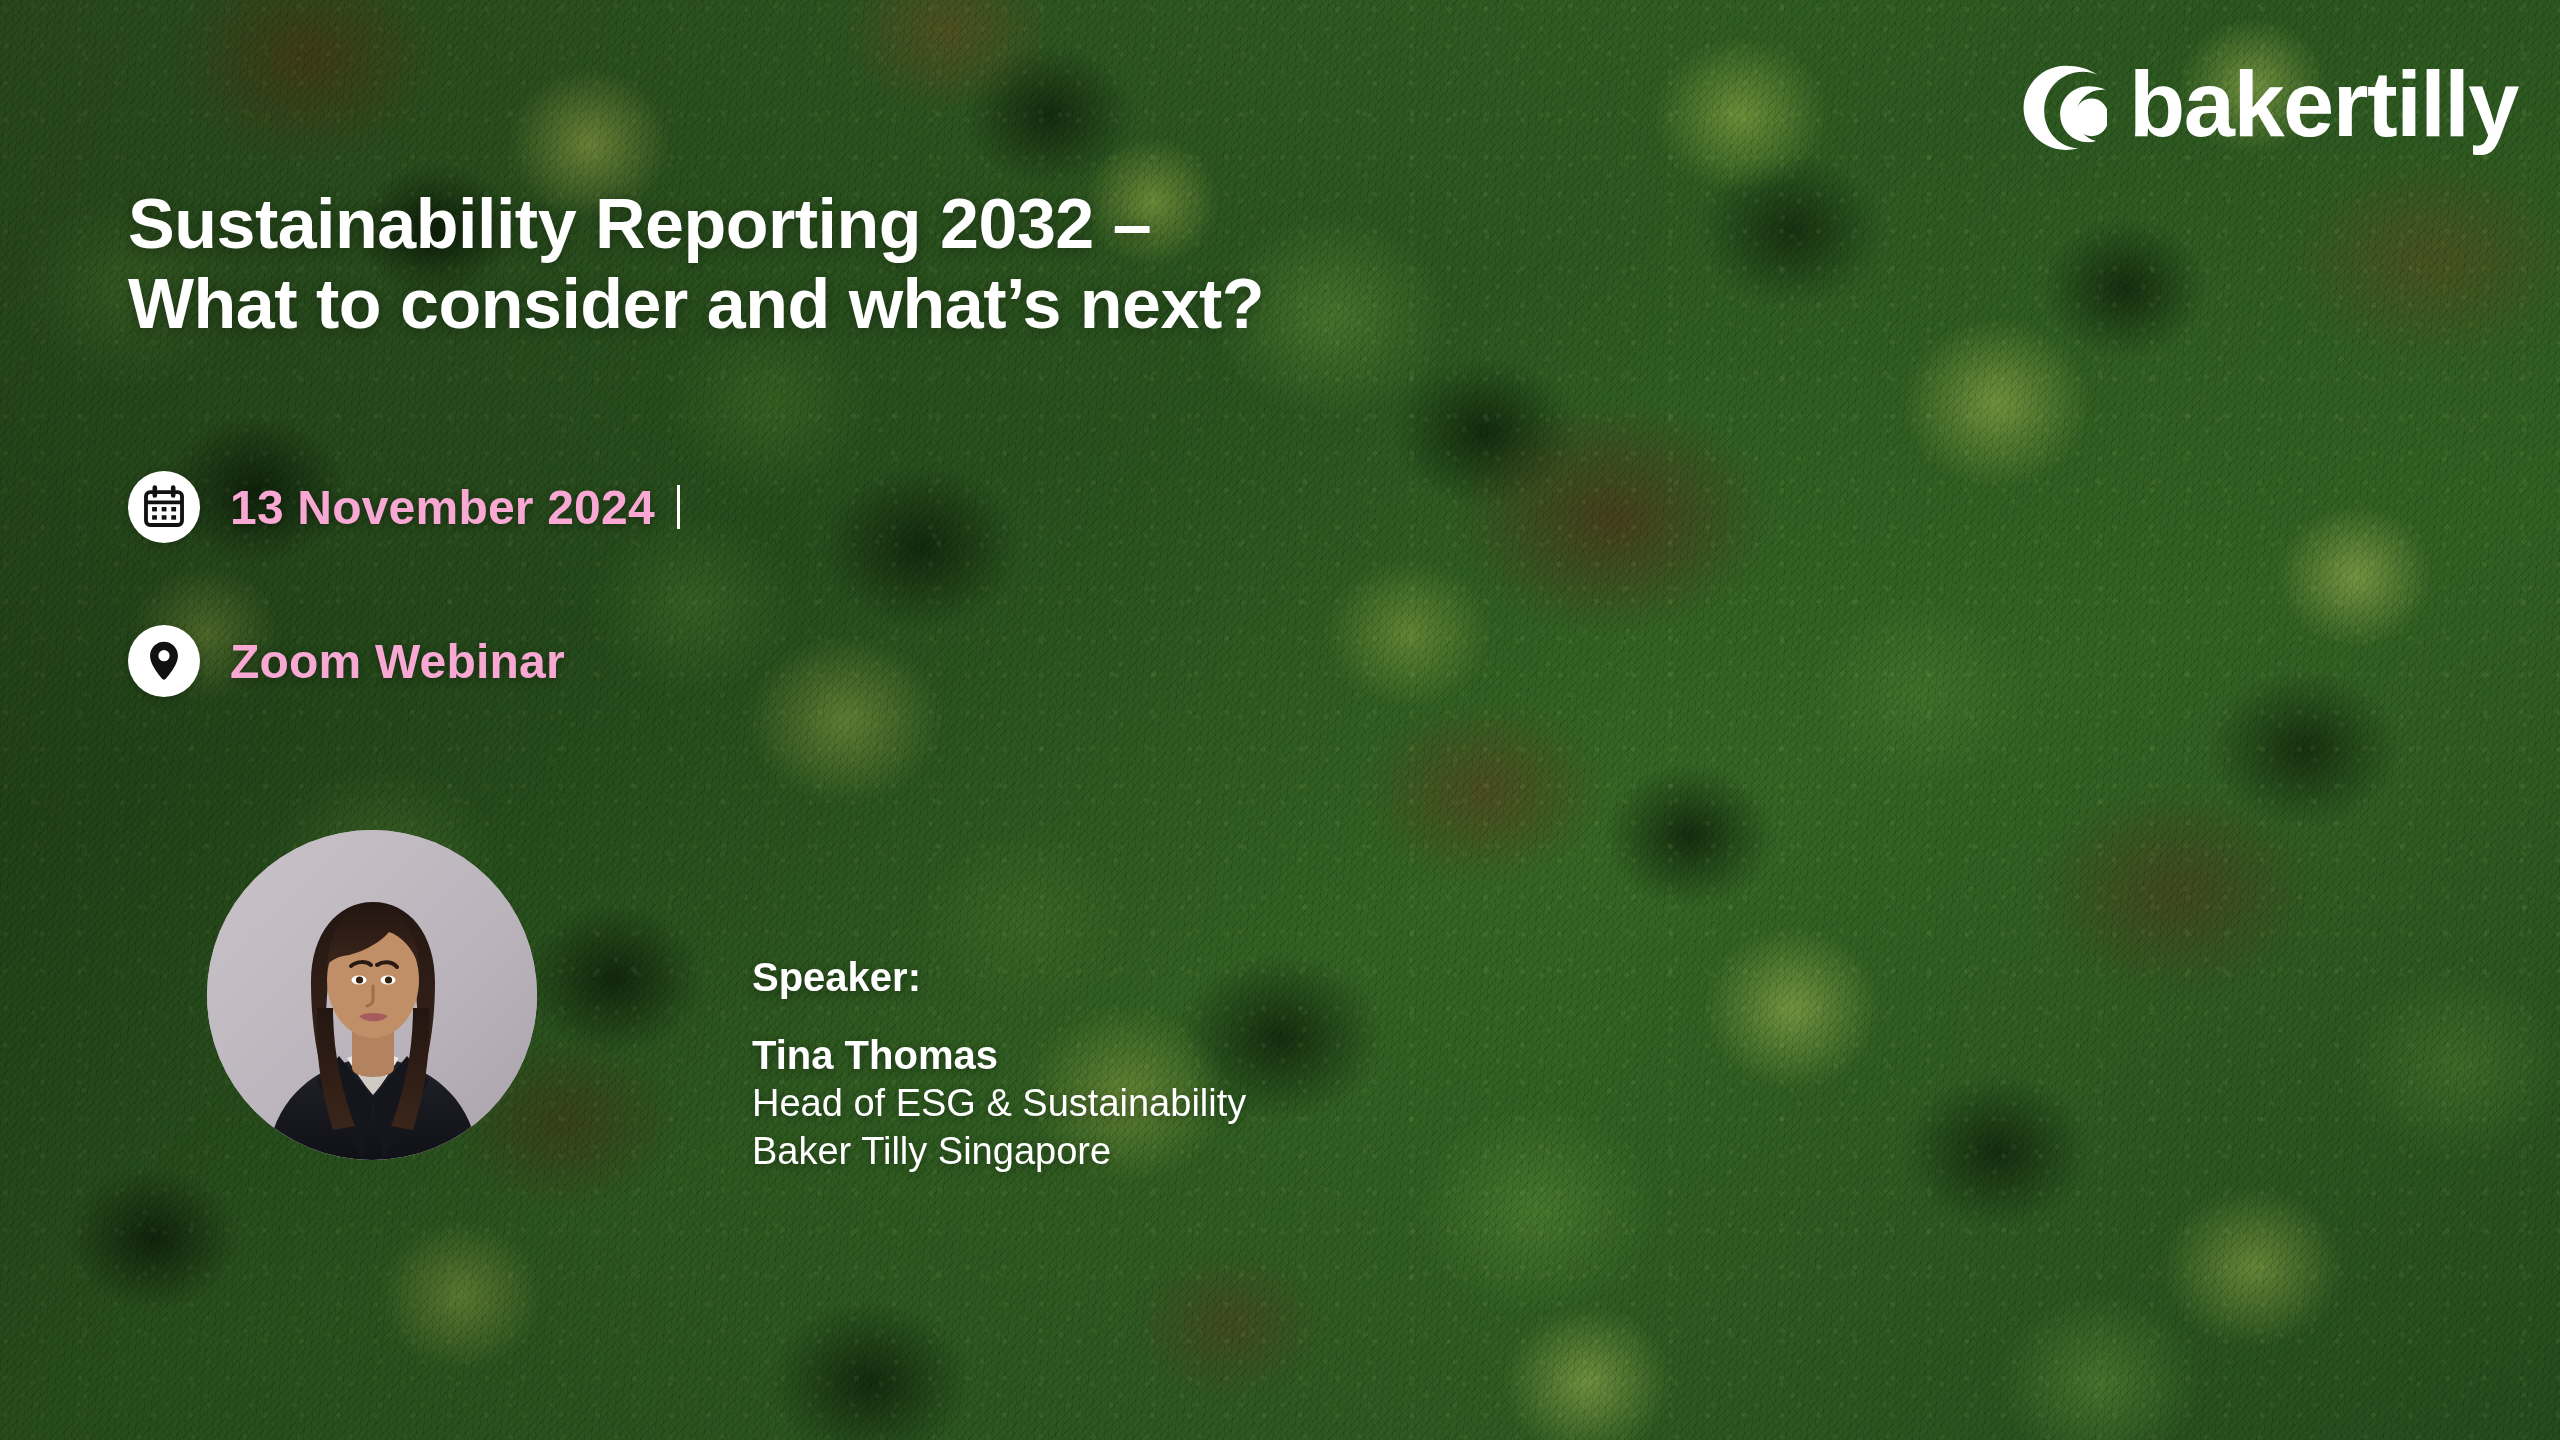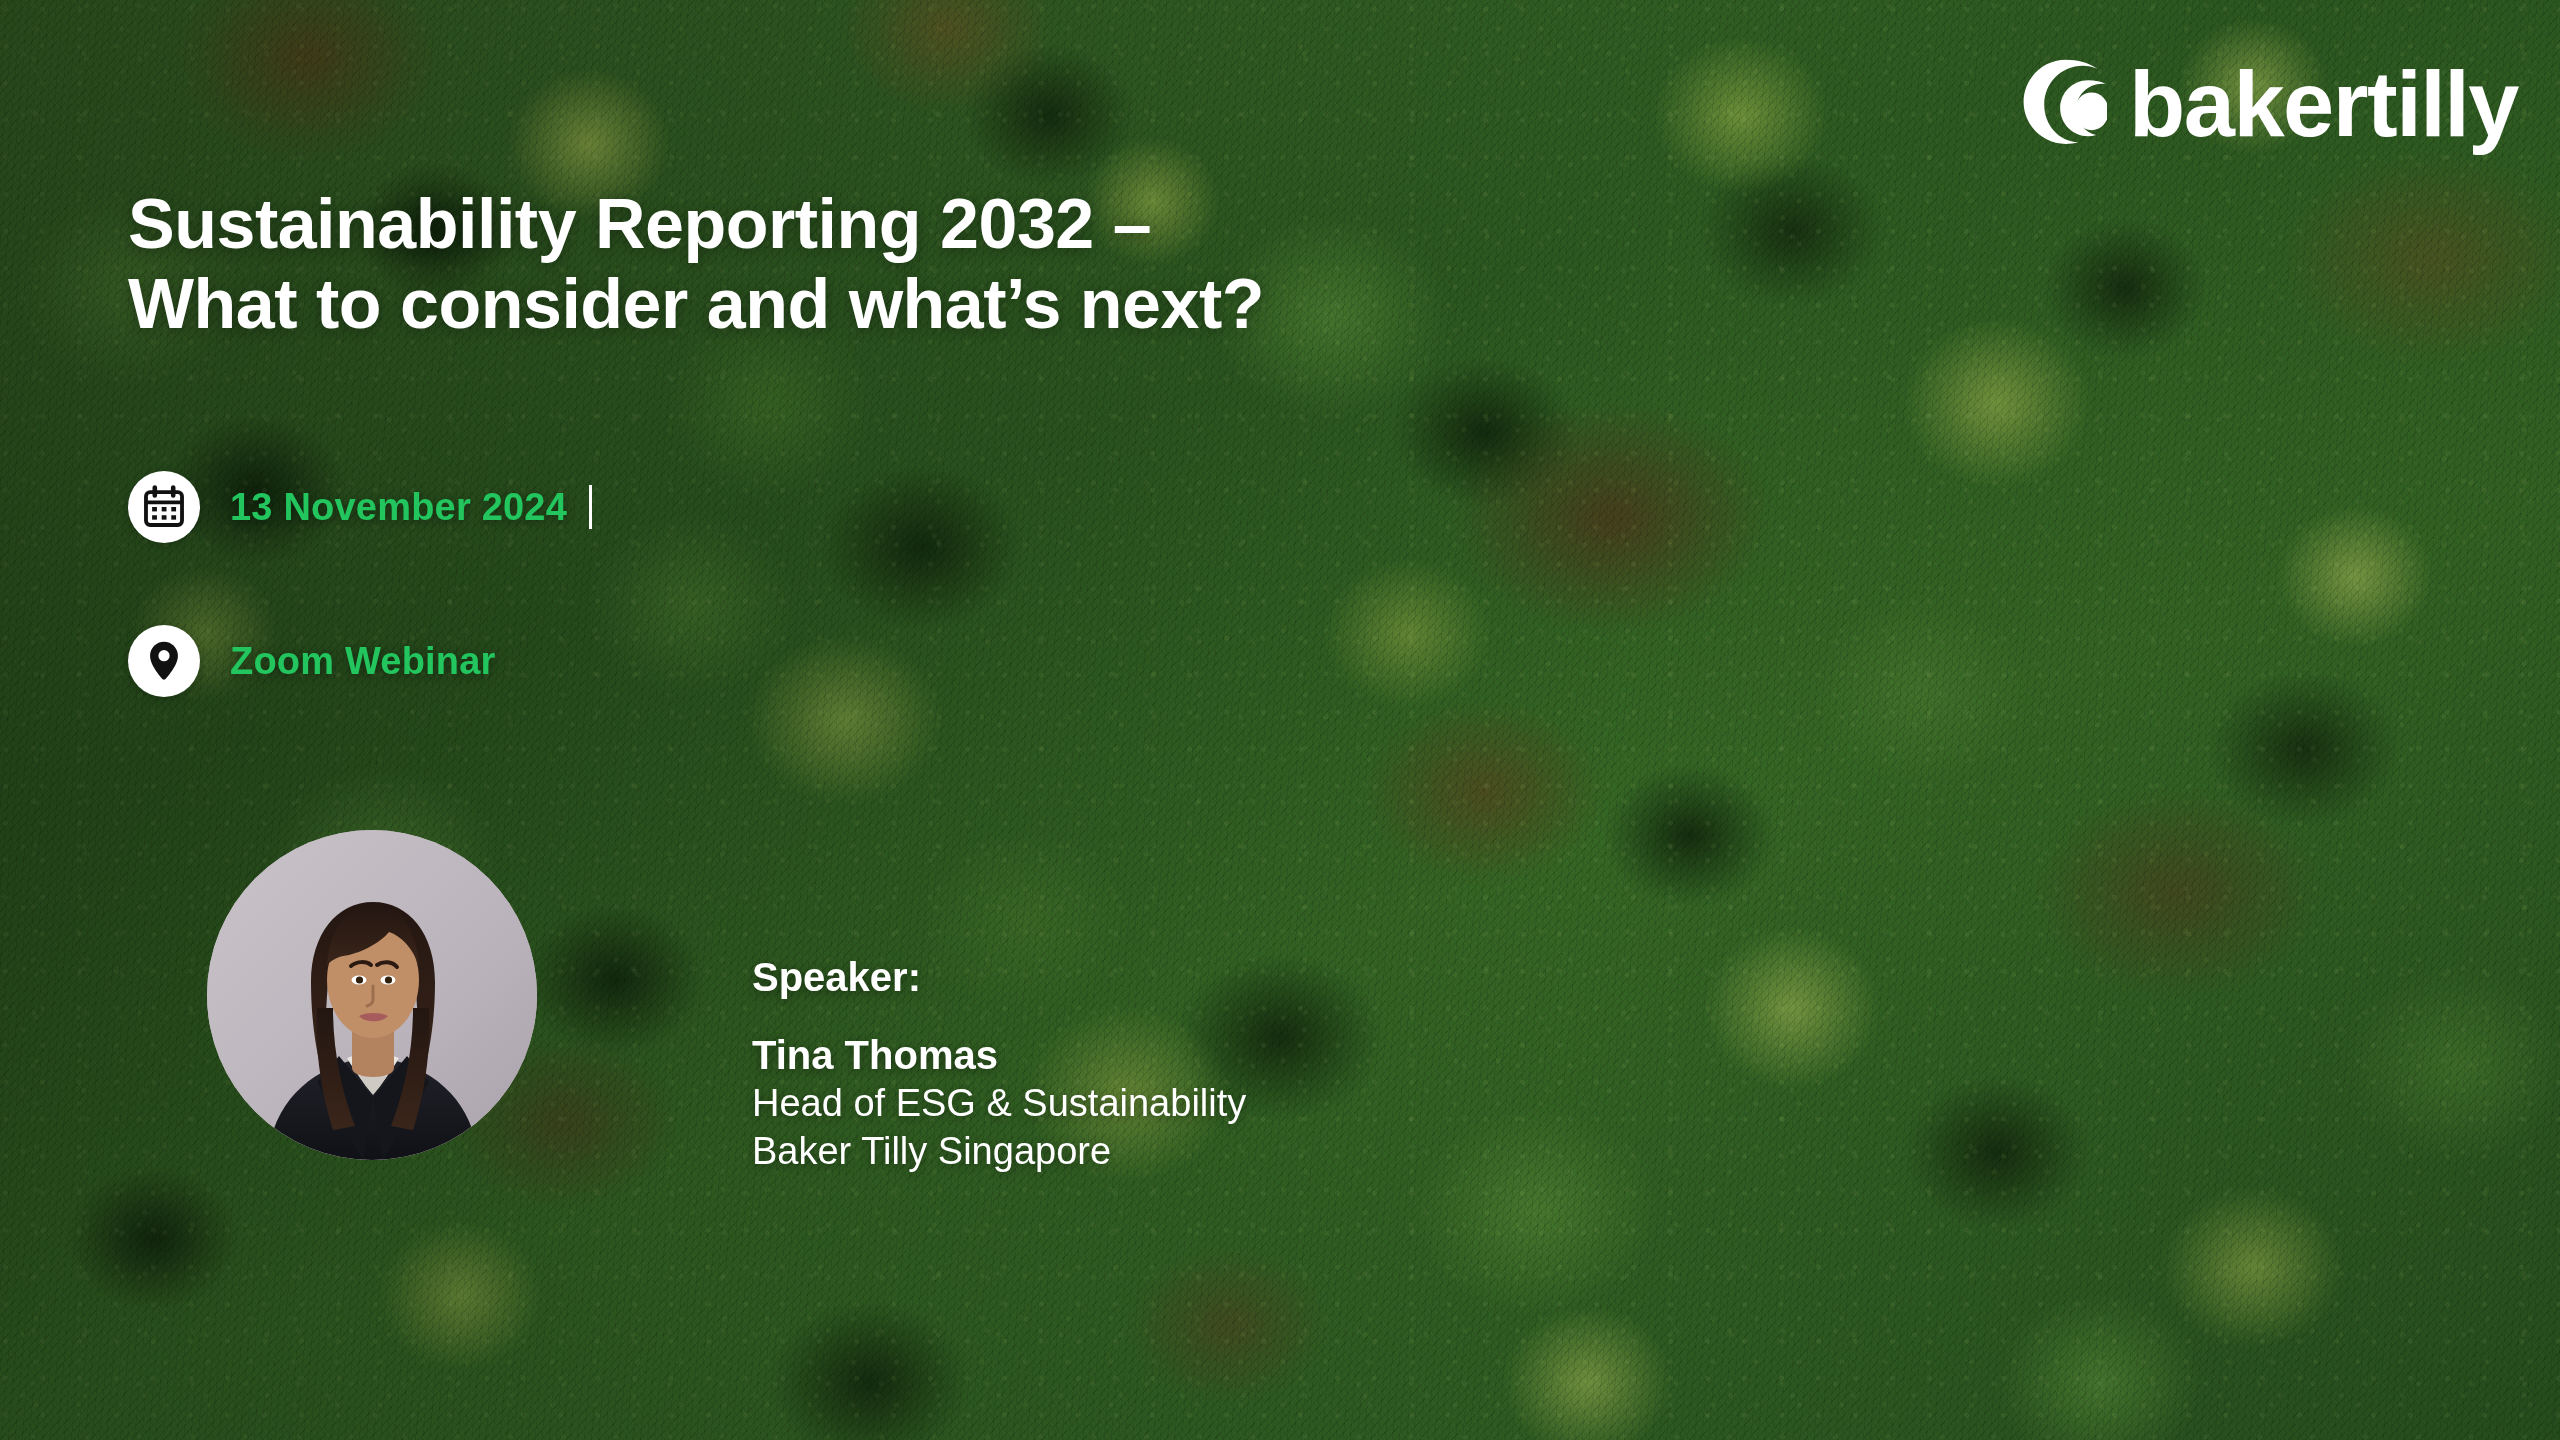--- a/index.html
+++ b/index.html
@@ -112,21 +112,21 @@
       linear-gradient(100deg, rgba(0,0,0,.34) 0%, rgba(0,0,0,.16) 38%, rgba(0,0,0,.05) 62%, rgba(0,0,0,.12) 100%);
     pointer-events: none;
   }
 
   
   .logo {
     position: absolute;
     top: 58px;
     right: 42px;
     display: flex;
-    align-items: flex-start;
+    align-items: flex-end;
     gap: 22px;
   }
   .logo-mark { width: 86px; height: 86px; display: block; }
   .logo-word {
     color: #ffffff;
     font-size: 92px;
     font-weight: 700;
     letter-spacing: -1.5px;
     line-height: 1;
     white-space: nowrap;
@@ -165,22 +165,22 @@
     background: #ffffff;
     display: flex;
     align-items: center;
     justify-content: center;
     flex: 0 0 auto;
     box-shadow: 0 2px 10px rgba(0,0,0,.25);
   }
   .icon-badge svg { display: block; }
 
   .info-text {
-    color: #22c55e;
-    font-size: 38px;
+    color: #f9a8d4;
+    font-size: 48px;
     font-weight: 700;
     letter-spacing: .2px;
     white-space: nowrap;
     text-shadow: 0 2px 10px rgba(0,0,0,.4);
     display: flex;
     align-items: center;
   }
   .sep {
     display: inline-block;
     width: 3px;

